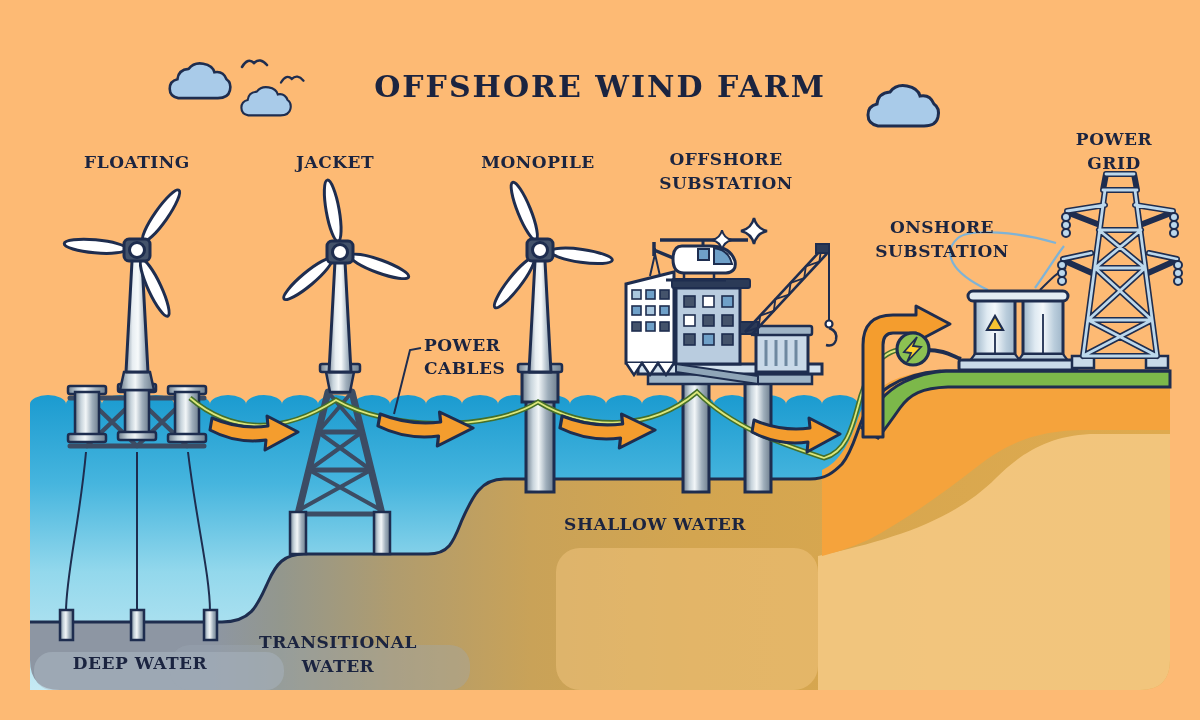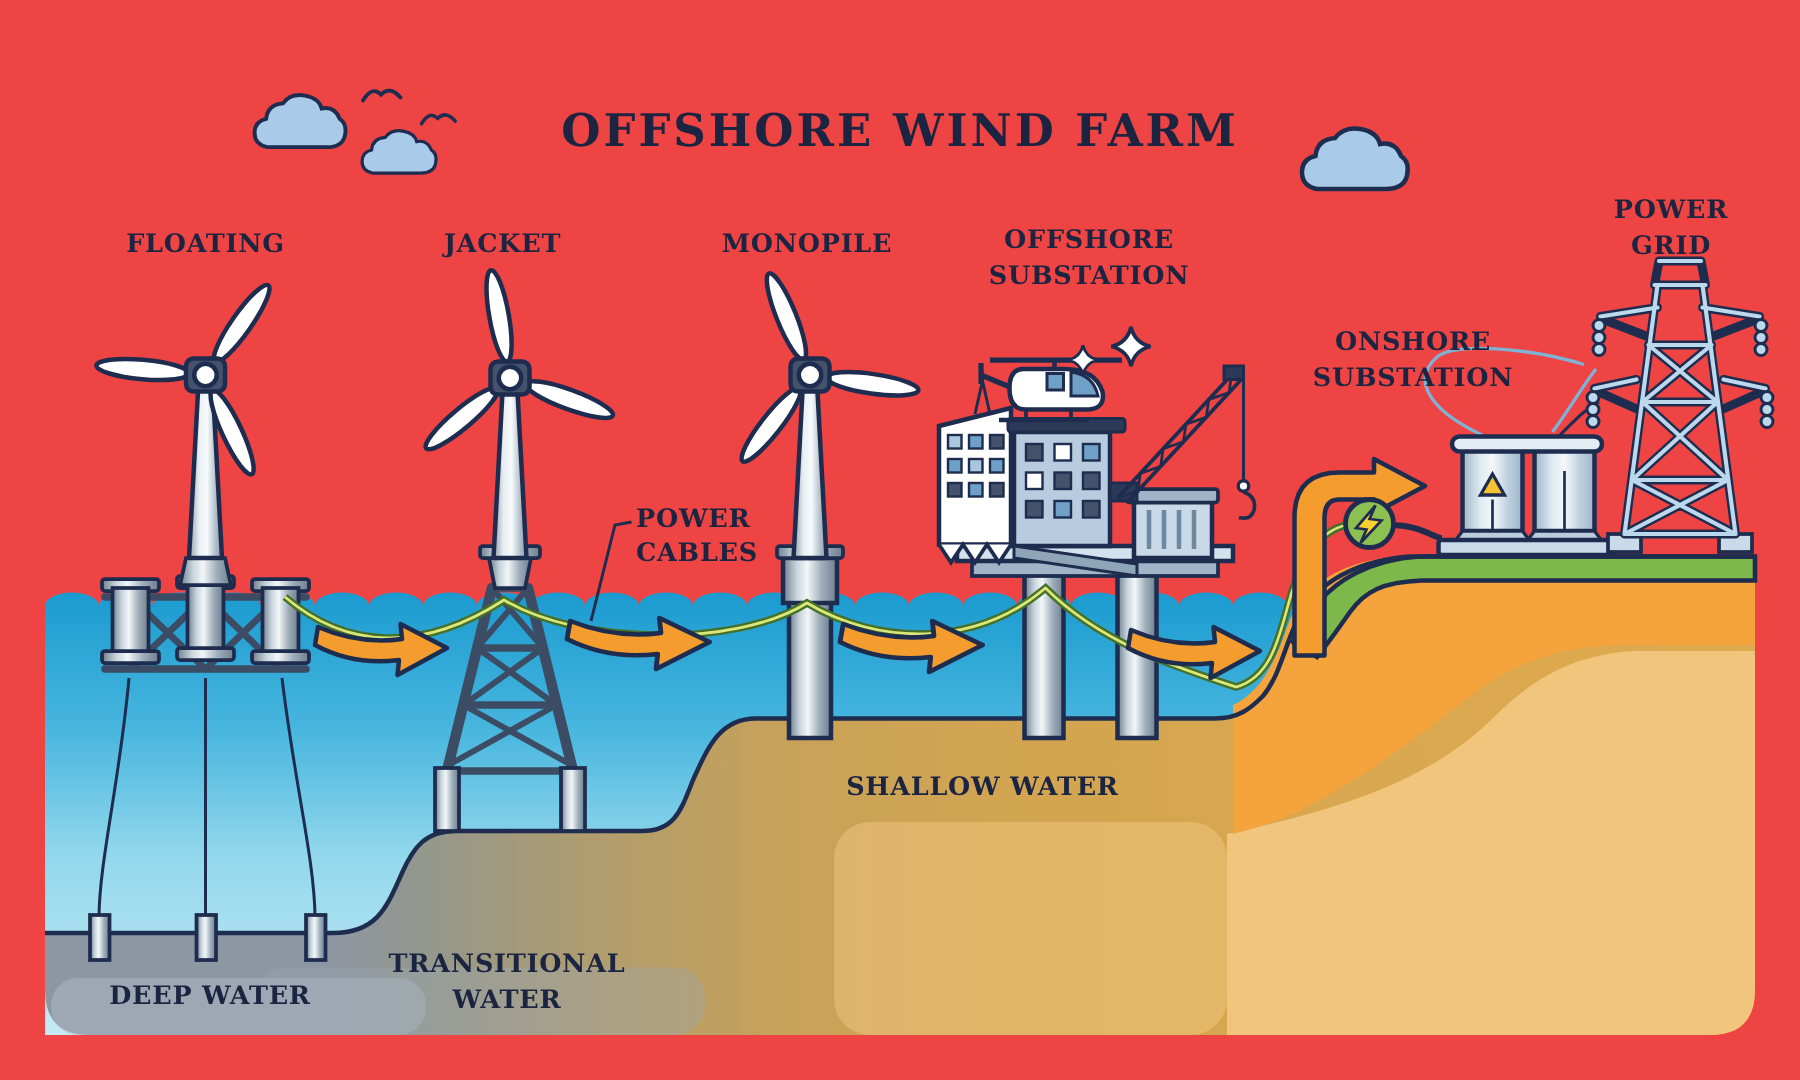--- a/index.html
+++ b/index.html
@@ -1,16 +1,16 @@
 <!DOCTYPE html>
 <html style="--ink: #1E2D4F; --text: #1B2440; --cloud: #A9CBE9; --arrow: #F49D2E; --pylon: #BCD8EC; --grass: #7CB84A; --energy: #8CC152; --bolt: #FFD02E; --cable1: #45702A; --cable2: #DCE77A;"><head>
 <meta charset="utf-8">
 <style>
   html,body{margin:0;padding:0;background:#ffffff;}
-  .stage{width:1200px;height:720px;position:relative;background:#ef4444;overflow:hidden;
+  .stage{width:1200px;height:720px;position:relative;background:#fdba74;overflow:hidden;
          font-family:"DejaVu Serif","Liberation Serif",serif;}
   svg{display:block;}
   text{font-family:"DejaVu Serif","Liberation Serif",serif;font-weight:bold;
        fill:var(--text,#1B2440);}
   .title{font-size:30px;letter-spacing:2px;}
   .label{font-size:17px;letter-spacing:0.5px;}
   .blade{fill:#ffffff;stroke:var(--ink,#1E2D4F);stroke-width:3;}
   .cloud{fill:var(--cloud,#A9CBE9);stroke:var(--ink,#1E2D4F);stroke-width:3;}
   .arrow{fill:var(--arrow,#F49D2E);stroke:var(--ink,#1E2D4F);stroke-width:3;stroke-linejoin:round;}
   .truss{stroke:#3C4C64;fill:none;stroke-linecap:round;}

